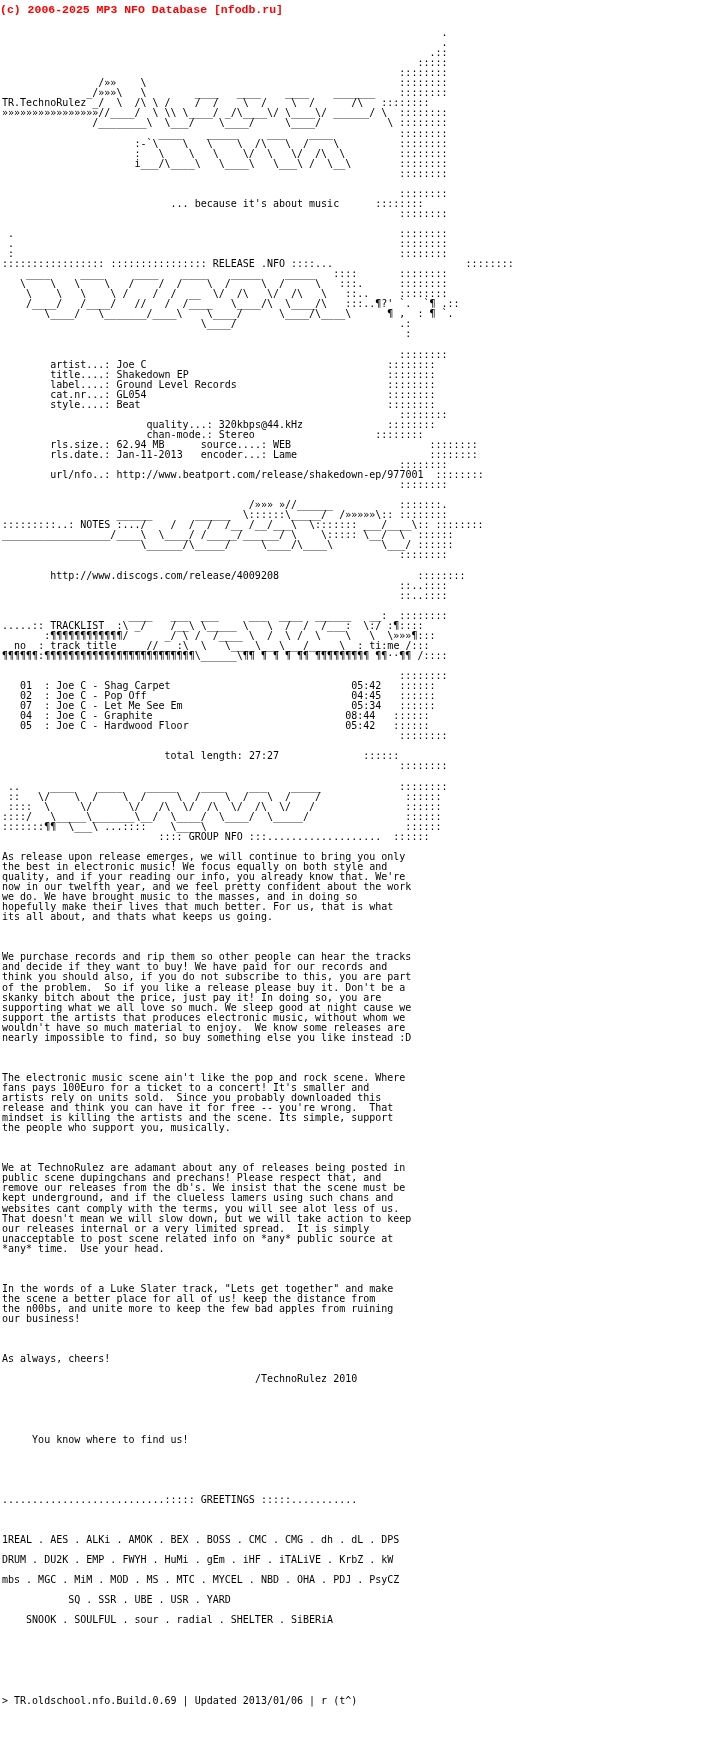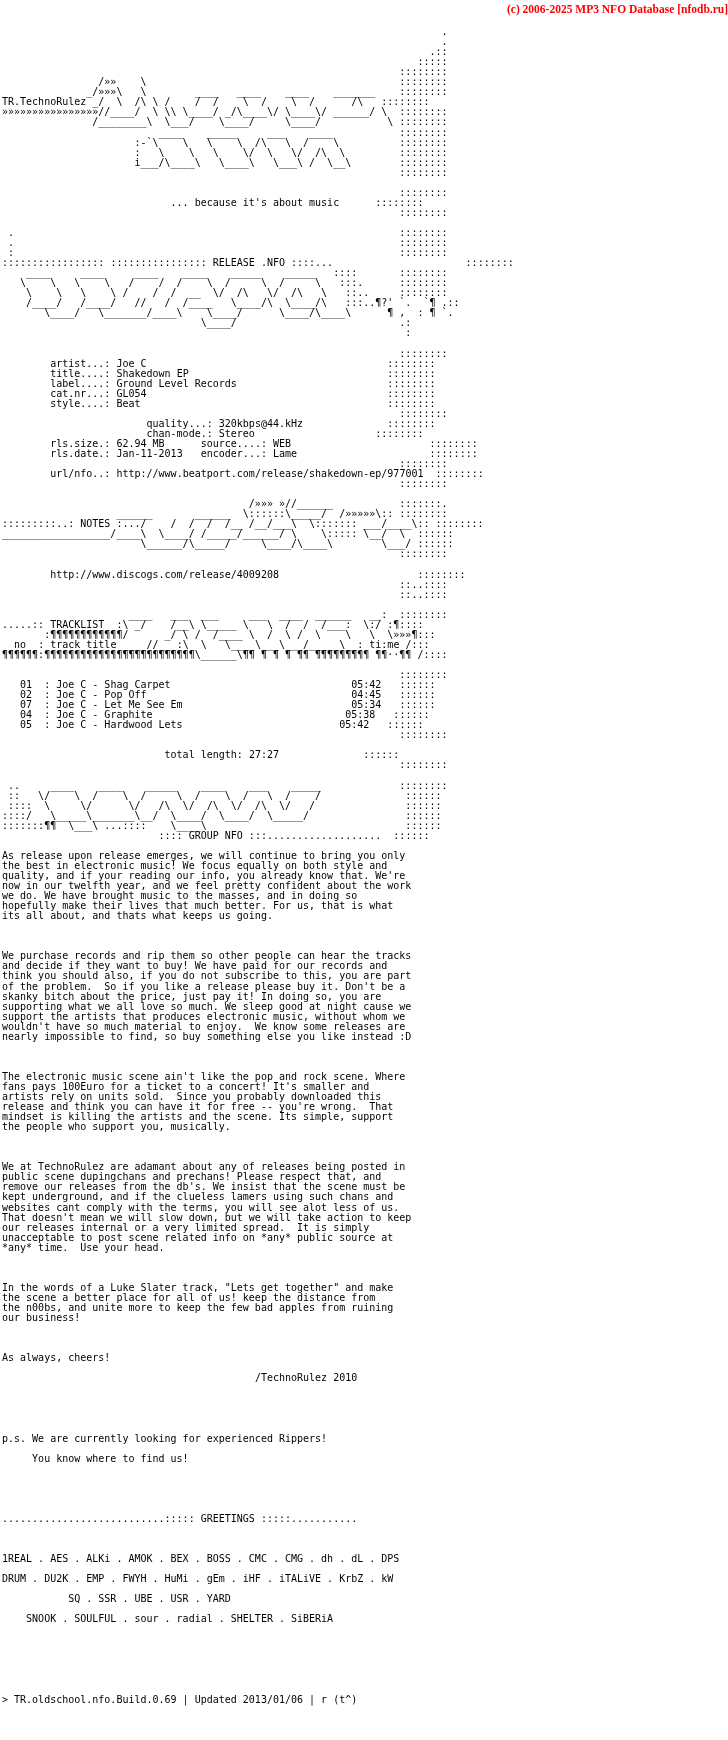--- a/index.html
+++ b/index.html
@@ -7,23 +7,23 @@
     margin: 0;
     padding: 0;
     background: #ffffff;
   }
   body {
     width: 728px;
     font-family: "DejaVu Sans Mono", "Liberation Mono", monospace;
   }
   #header-banner {
     width: 100%;
-    text-align: right;
+    text-align: left;
     color: #ff0000;
-    font-family: Liberation Serif, serif;
+    font-family: Liberation Mono, monospace;
     font-size: 11.5px;
     font-weight: bold;
     letter-spacing: 0px;
     padding-top: 3px;
     padding-bottom: 2px;
     white-space: pre;
   }
   #nfo-body {
     white-space: pre;
     font-family: "DejaVu Sans Mono", "Liberation Mono", monospace;
@@ -97,22 +97,22 @@
                                                                   ::..::::</span>
 <span class="nfo-line">                     ____   ___  ___     ___  ____  ______   __:  ::::::::
 <span>.....:: TRACKLIST  :</span>\ _/    /__\ \_____ \   \  /  /  /___:  \:/ :¶::::
        :¶¶¶¶¶¶¶¶¶¶¶¶/      _/ \ /  /____ \  /  \ /  \    \   \  \»»»¶:::
   <span>no</span>  : <span>track title</span> ____//___:\  \   \____\___\___/_____\__: <span>ti:me</span> /:::
 ¶¶¶¶¶¶:¶¶¶¶¶¶¶¶¶¶¶¶¶¶¶¶¶¶¶¶¶¶¶¶¶\______\¶¶ ¶ ¶ ¶ ¶¶ ¶¶¶¶¶¶¶¶¶ ¶¶··¶¶ /::::</span>
 <span class="nfo-line">                                                                  ::::::::
    <span>01</span>  : <span>Joe C - Shag Carpet</span>                              <span>05:42</span>   ::::::
    <span>02</span>  : <span>Joe C - Pop Off</span>                                  <span>04:45</span>   ::::::
    <span>07</span>  : <span>Joe C - Let Me See Em</span>                            <span>05:34</span>   ::::::
-   <span>04</span>  : <span>Joe C - Graphite</span>                                <span>05:38</span>   ::::::
-   <span>05</span>  : <span>Joe C - Hardwood Lets</span>                          <span>05:42</span>   ::::::
+   <span>04</span>  : <span>Joe C - Graphite</span>                                <span>08:44</span>   ::::::
+   <span>05</span>  : <span>Joe C - Hardwood Floor</span>                          <span>05:42</span>   ::::::
                                                                   ::::::::</span>
 <span class="nfo-line">                           <span>total length:</span> <span>27:27</span>              ::::::
                                                                   ::::::::</span>
 <span class="nfo-line"> ..     ____    ____    _____    ____    ___    _____             ::::::::
  ::   \/    \  /    \  /     \  /    \  /   \  /    /              ::::::
  ::::  \     \/      \/   /\  \/  /\  \/  /\  \/   /               ::::::
 ::::/   \_____\_______\__/  \____/  \____/  \_____/                ::::::
 :::::::¶¶  \___\ ...::::    \____\                                 ::::::
                           <span>:::: GROUP NFO :::...................</span>  ::::::</span>
 <span class="nfo-line">As release upon release emerges, we will continue to bring you only
@@ -152,28 +152,28 @@
 <span class="nfo-line"> </span>
 <span class="nfo-line">In the words of a Luke Slater track, "Lets get together" and make
 the scene a better place for all of us! keep the distance from
 the n00bs, and unite more to keep the few bad apples from ruining
 our business!</span>
 <span class="nfo-line"> </span>
 <span class="nfo-line">As always, cheers!</span>
 <span class="nfo-line">                                          <span>/TechnoRulez 2010</span></span>
 <span class="nfo-line"> </span>
 <span class="nfo-line"> </span>
-<span class="nfo-line">p.s. We are currently looking for experienced Rippers!</span>
 <span class="nfo-line">     You know where to find us!</span>
 <span class="nfo-line"> </span>
 <span class="nfo-line"> </span>
 <span class="nfo-line">...........................::::: GREETINGS :::::...........</span>
 <span class="nfo-line"> </span>
 <span class="nfo-line">1REAL . AES . ALKi . AMOK . BEX . BOSS . CMC . CMG . dh . dL . DPS</span>
 <span class="nfo-line">DRUM . DU2K . EMP . FWYH . HuMi . gEm . iHF . iTALiVE . KrbZ . kW</span>
+<span class="nfo-line">mbs . MGC . MiM . MOD . MS . MTC . MYCEL . NBD . OHA . PDJ . PsyCZ</span>
 <span class="nfo-line">           SQ . SSR . UBE . USR . YARD</span>
 <span class="nfo-line">    SNOOK . SOULFUL . sour . radial . SHELTER . SiBERiA</span>
 <span class="nfo-line"> </span>
 <span class="nfo-line"> </span>
 <span class="nfo-line"> </span>
 <span class="nfo-line">&gt; TR.oldschool.nfo.Build.0.69 | Updated 2013/01/06 | r (t^)</span>
 
 
 
 

